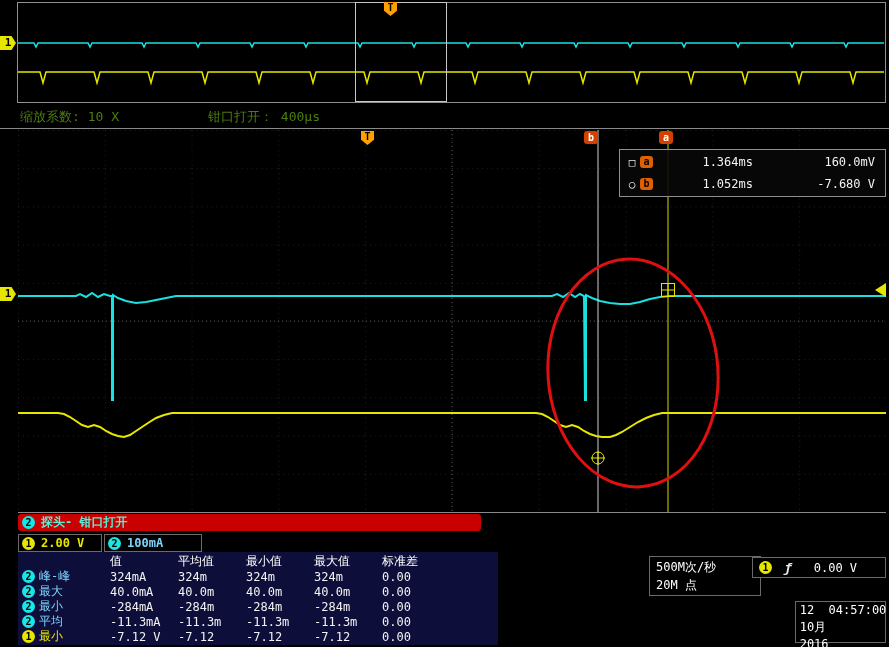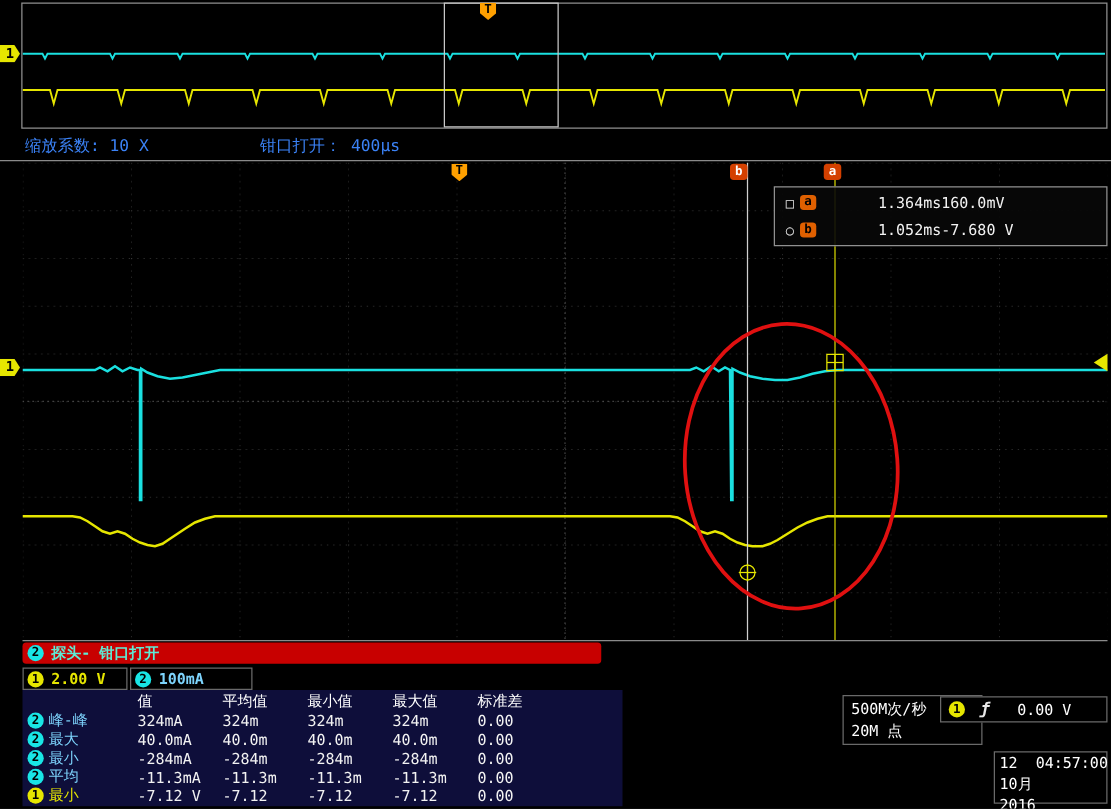--- a/index.html
+++ b/index.html
@@ -18,36 +18,36 @@
   .ch-flag{position:absolute;left:0;width:16px;height:14px;background:#e6e600;color:#000;
           font:bold 11px/14px "DejaVu Sans Mono",monospace;text-align:center;
           clip-path:polygon(0 0,72% 0,100% 50%,72% 100%,0 100%);z-index:5}
   .cursor-flag{position:absolute;top:131px;width:14px;height:13px;background:#d44000;color:#fff;
           font:bold 10px/13px "DejaVu Sans Mono",monospace;text-align:center;border-radius:3px;z-index:5}
   .trig-arrow{position:absolute;left:875px;top:283px;width:0;height:0;
           border-top:7px solid transparent;border-bottom:7px solid transparent;border-right:11px solid #e6e600;z-index:5}
 
   
   .zoom-bar{position:absolute;left:0;top:104px;width:889px;height:25px;border-bottom:1px solid #8a8a8a;box-sizing:border-box}
-  .zb-text{position:absolute;top:4px;color:#3b82f6;font-size:13px;white-space:pre}
+  .zb-text{position:absolute;top:4px;color:#4d7c0f;font-size:13px;white-space:pre}
 
   
   .main-svg{position:absolute;left:18px;top:130px;border-bottom:1px solid #8a8a8a}
 
   
   .cursor-box{position:absolute;left:619px;top:149px;width:267px;height:48px;background:rgba(8,8,8,.9);
           border:1px solid #909090;box-sizing:border-box;z-index:6;display:flex;flex-direction:column;
           justify-content:space-around;padding:1px 0}
   .cr-row{display:flex;align-items:center;height:14px;font-size:12px;color:#f2f2f2}
   .cr-sym{width:16px;text-align:center;color:#e8e8e8;font-size:11px;margin-left:4px}
   .cr-badge{width:13px;height:12px;background:#e06000;border-radius:3px;color:#000;
           font:bold 10px/12px "DejaVu Sans Mono",monospace;text-align:center;flex:0 0 13px}
   .cr-badge.empty{background:transparent}
   .cr-time{flex:0 0 100px;text-align:right;white-space:pre}
-  .cr-val{flex:1;text-align:left;padding-right:10px;white-space:pre}
+  .cr-val{flex:1;text-align:right;padding-right:10px;white-space:pre}
 
   
   .probe-banner{position:absolute;left:18px;top:514px;width:463px;height:17px;background:#c80000;border-radius:3px;
           display:flex;align-items:center;gap:6px;padding-left:4px;box-sizing:border-box}
   .probe-text{color:#5eead4;font-size:12px;font-weight:bold}
 
   
   .mbadge{display:inline-flex;width:13px;height:13px;border-radius:50%;color:#000;
           font:bold 10px/13px "DejaVu Sans Mono",monospace;justify-content:center;flex:0 0 13px}
   .b1{background:#e6e600}.b2{background:#19e6e6}
@@ -219,21 +219,21 @@
           <span class="c1">最小</span>
         </span>
       <span class="mc">-7.12 V</span>
       <span class="mc">-7.12</span>
       <span class="mc">-7.12</span>
       <span class="mc">-7.12</span>
       <span class="mc">0.00</span>
     </div>
   </div>
 
-  <div class="rbox" style="left:674px;top:556px;width:112px;height:40px">
+  <div class="rbox" style="left:649px;top:556px;width:112px;height:40px">
     <div class="acq">500M次/秒</div>
     <div class="acq">20M 点</div>
   </div>
   <div class="rbox trigbox" style="left:752px;top:557px;width:134px;height:21px">
     <span class="mbadge b1">1</span>
     <span class="slope">ƒ</span>
     <span class="tlevel">0.00 V</span>
   </div>
   <div class="rbox dtbox" style="left:795px;top:601px;width:91px;height:42px">
     <div>12 10月 2016</div>

